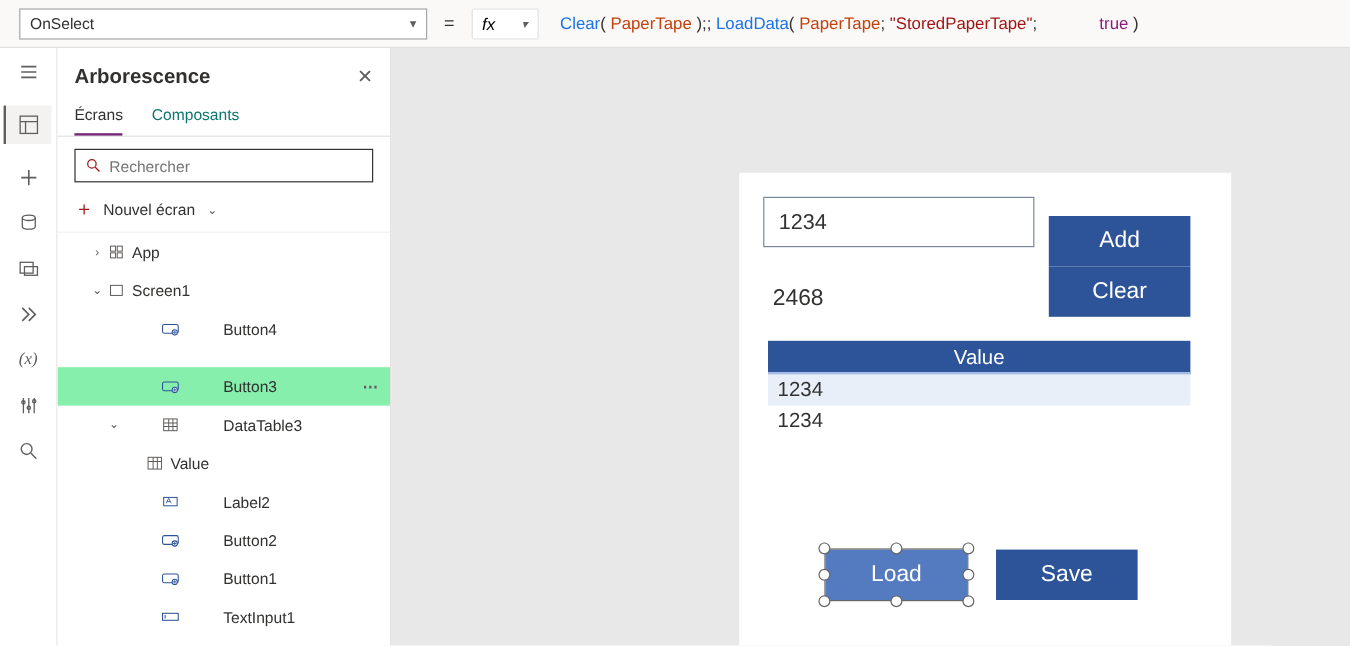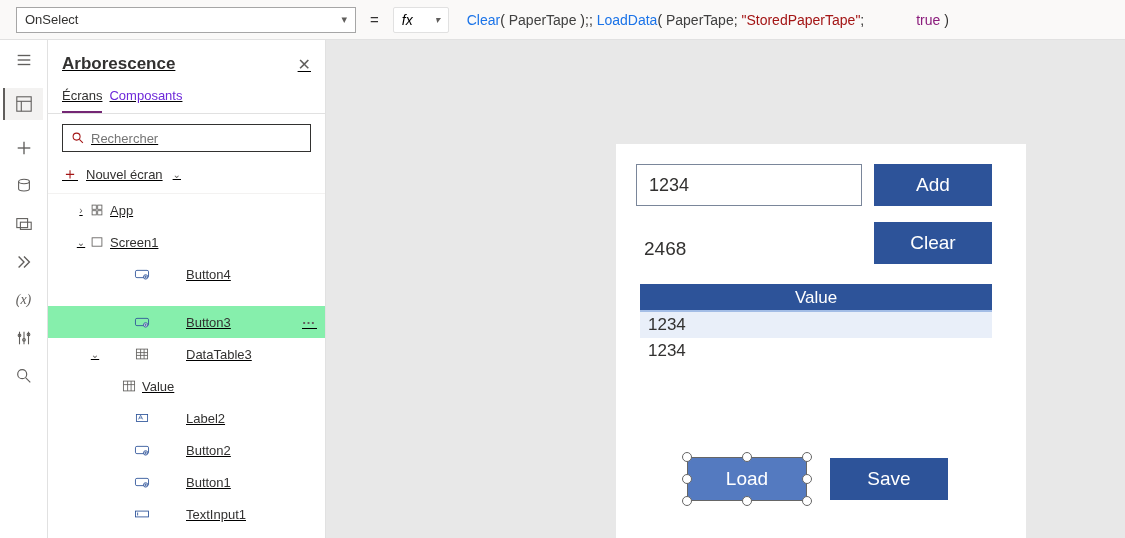--- a/index.html
+++ b/index.html
@@ -6,36 +6,36 @@
   html, body { width: 1125px; height: 538px; overflow: hidden; background: #fff; }
   .top-bar { height: 40px; display: flex; align-items: center; border-bottom: 1px solid #e1e1e1; background: #faf9f8; padding: 0 10px 0 16px; gap: 10px; }
   .prop-select { width: 340px; height: 26px; border: 1px solid #a6a6a6; background: #fff; font-size: 13px; padding: 0 8px; display: flex; align-items: center; justify-content: space-between; color: #323130; }
   .prop-select .chev { color: #605e5c; font-size: 11px; }
   .eq-sign { font-size: 15px; color: #323130; padding: 0 4px; }
   .fx-box { display: flex; align-items: center; height: 26px; border: 1px solid #e1e1e1; border-radius: 2px; background: #fff; padding: 0 8px; gap: 22px; font-style: italic; font-family: Georgia, serif; }
   .fx-box .fx { font-size: 14px; }
   .fx-box .chev { font-size: 10px; color: #605e5c; }
   .formula { flex: 1; font-family: Consolas, monospace; font-size: 14px; white-space: pre; color: #323130; padding-left: 8px; }
   .formula .fn { color: #1a73e8; }
-  .formula .id { color: #404040; }
+  .formula .id { color: #c2410c; }
   .formula .str { color: #a31515; }
   .formula .kw { color: #8a1c7c; margin-left: 48px; }
 
   .main { display: flex; height: calc(538px - 40px); }
   .left-rail { width: 48px; border-right: 1px solid #e1e1e1; display: flex; flex-direction: column; align-items: center; padding-top: 10px; gap: 18px; background: #fff; }
   .rail-item { width: 20px; height: 20px; display: flex; align-items: center; justify-content: center; color: #605e5c; font-size: 16px; cursor: pointer; }
   .rail-item.selected { background: #f3f2f1; width: 40px; height: 32px; border-left: 2px solid #605e5c; margin-left: -2px; }
   .rail-item svg { width: 18px; height: 18px; }
 
-  .tree-panel { width: 278px; border-right: 1px solid #e1e1e1; background: #fff; display: flex; flex-direction: column; position: relative; text-decoration: underline; }
+  .tree-panel { width: 278px; border-right: 1px solid #e1e1e1; background: #fff; display: flex; flex-direction: column; position: relative; }
   .tree-header { display: flex; align-items: center; justify-content: space-between; padding: 14px 14px 8px 14px; }
   .tree-header h2 { font-size: 17px; font-weight: 600; color: #323130; }
   .close-x { font-size: 16px; color: #605e5c; cursor: pointer; font-weight: 300; }
-  .tree-tabs { display: flex; gap: 7px; padding: 0 14px; border-bottom: 1px solid #e1e1e1; }
-  .tree-tab { font-size: 13px; padding: 6px 0 8px 0; color: #6d28d9; cursor: pointer; border-bottom: 2px solid transparent; }
+  .tree-tabs { display: flex; gap: 24px; padding: 0 14px; border-bottom: 1px solid #e1e1e1; }
+  .tree-tab { font-size: 13px; padding: 6px 0 8px 0; color: #0f766e; cursor: pointer; border-bottom: 2px solid transparent; }
   .tree-tab.active { color: #323130; border-bottom-color: #742774; }
   .search-box { margin: 10px 14px 6px 14px; height: 28px; border: 1px solid #323130; display: flex; align-items: center; padding: 0 8px; gap: 6px; }
   .search-box svg { width: 14px; height: 14px; color: #a31515; }
   .search-box input { border: none; outline: none; flex: 1; font-size: 13px; color: #4c1d95; background: transparent; }
   .new-screen { display: flex; align-items: center; gap: 8px; padding: 6px 14px 8px 14px; font-size: 13px; color: #323130; cursor: pointer; border-bottom: 1px solid #f3f2f1; }
   .new-screen .plus { color: #a31515; font-size: 16px; font-weight: 300; }
   .new-screen .chev { font-size: 10px; color: #605e5c; margin-left: 2px; }
 
   .tree-list { flex: 1; overflow: auto; font-size: 13px; color: #323130; }
   .tree-row { display: flex; align-items: center; height: 32px; padding-right: 8px; cursor: pointer; }
@@ -47,21 +47,21 @@
   .tree-row.selected .dots, .tree-row:hover .dots { visibility: visible; }
   .indent2 { padding-left: 26px; }
   .indent3 { padding-left: 40px; gap: 31px; }
   .indent4 { padding-left: 58px; }
 
   .canvas-area { flex: 1; background: #e8e8e8; position: relative; overflow: hidden; }
   .app-canvas { position: absolute; left: 290px; top: 104px; width: 410px; height: 420px; background: #fff; }
 
   .app-input { position: absolute; left: 20px; top: 20px; width: 226px; height: 42px; border: 1px solid #7a869a; padding: 0 12px; font-size: 18px; color: #323130; display: flex; align-items: center; }
   .app-btn { position: absolute; width: 118px; height: 42px; background: #2d5399; color: #fff; font-size: 19px; display: flex; align-items: center; justify-content: center; border: none; cursor: pointer; }
-  .btn-add { left: 258px; top: 20px; }
+  .btn-add { left: 258px; top: 36px; }
   .btn-clear { left: 258px; top: 78px; }
   .btn-save { left: 214px; top: 314px; }
   .btn-load { left: 72px; top: 314px; background: #547ac0; }
   .app-label { position: absolute; left: 28px; top: 94px; font-size: 19px; color: #323130; }
   .datatable { position: absolute; left: 24px; top: 140px; width: 352px; }
   .dt-header { background: #2d5399; color: #fff; text-align: center; font-size: 17px; height: 28px; line-height: 28px; border-bottom: 2px solid #a3bde6; }
   .dt-row { height: 26px; line-height: 26px; padding: 0 8px; font-size: 17px; color: #323130; }
   .dt-row.alt { background: #e9eff9; }
 
   .sel-handle { position: absolute; width: 10px; height: 10px; background: #fff; border: 1px solid #666; border-radius: 50%; }

